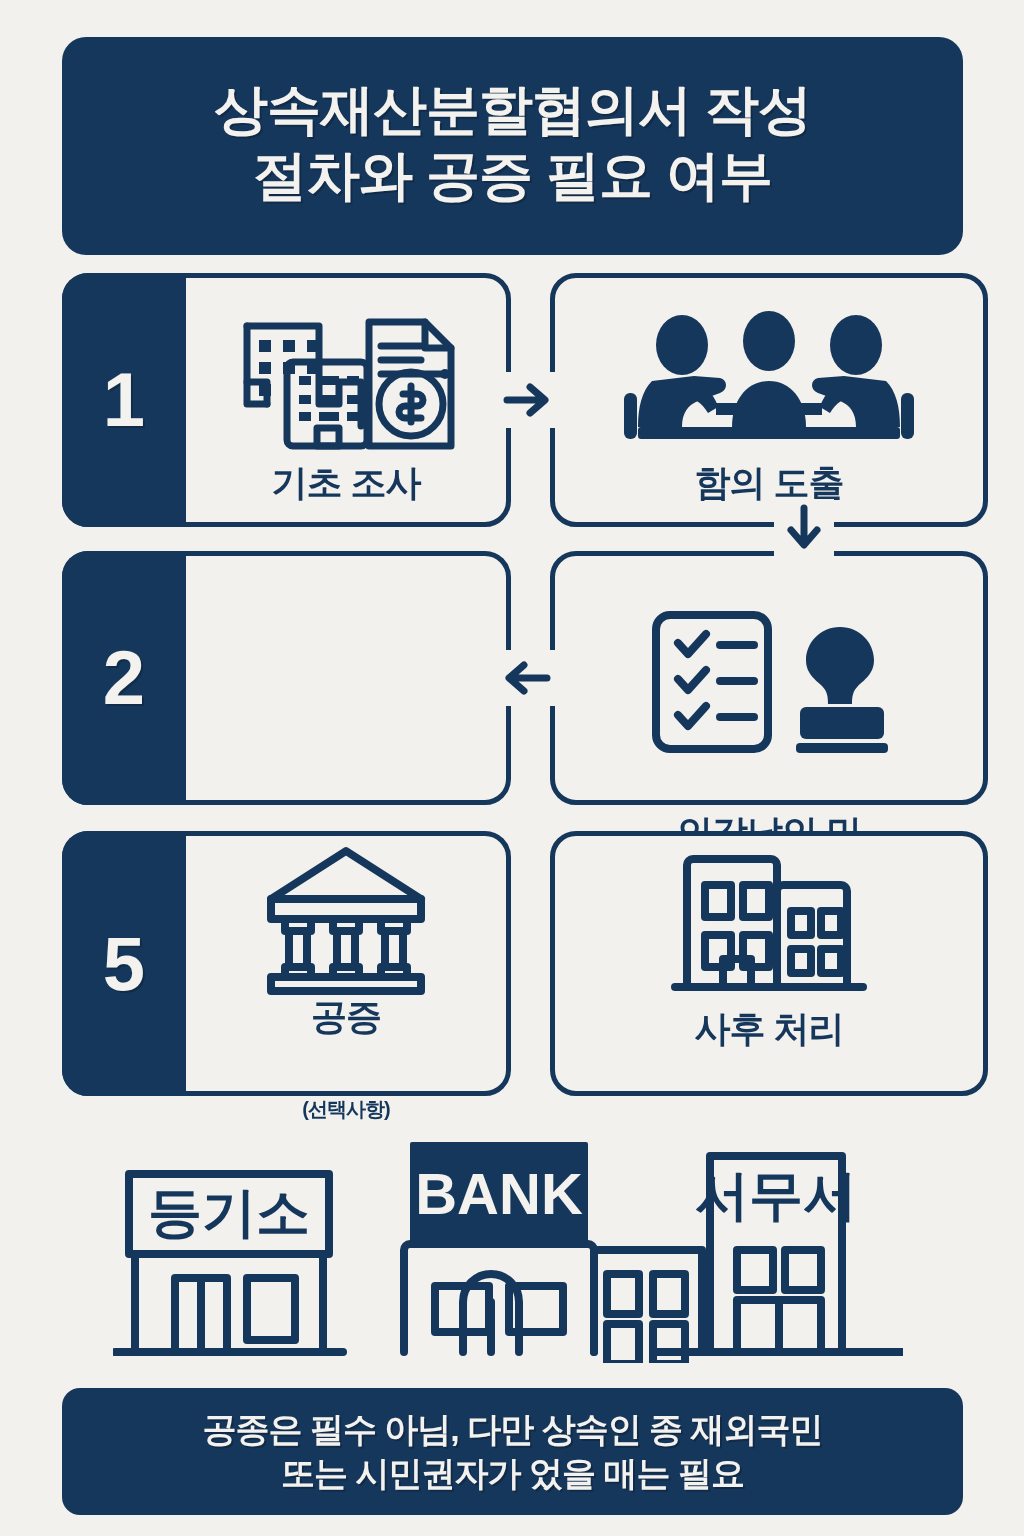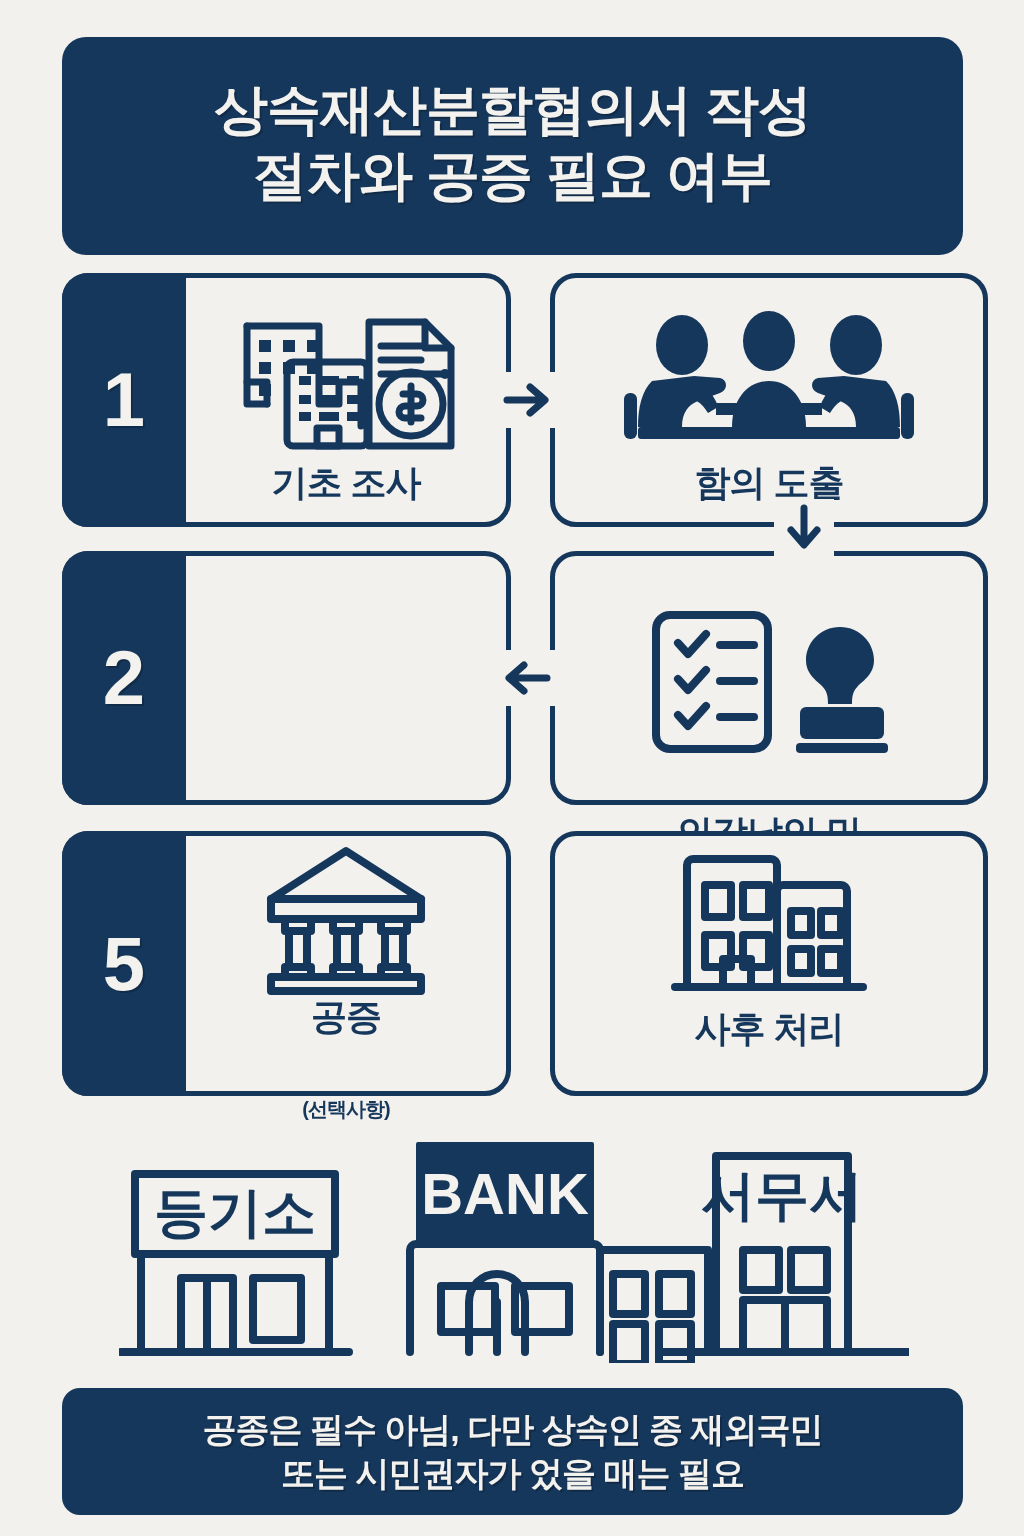--- a/index.html
+++ b/index.html
@@ -153,21 +153,21 @@
     display: flex;
     align-items: center;
     justify-content: center;
   }
   .conn-h { width: 66px; height: 56px; }
   .conn-v { width: 60px; height: 56px; }
 
   
   .buildings {
     position: absolute;
-    left: 119px;
+    left: 113px;
     top: 1128px;
     width: 790px;
     height: 235px;
   }
 
   
   .footer-banner {
     position: absolute;
     left: 62px;
     top: 1388px;

